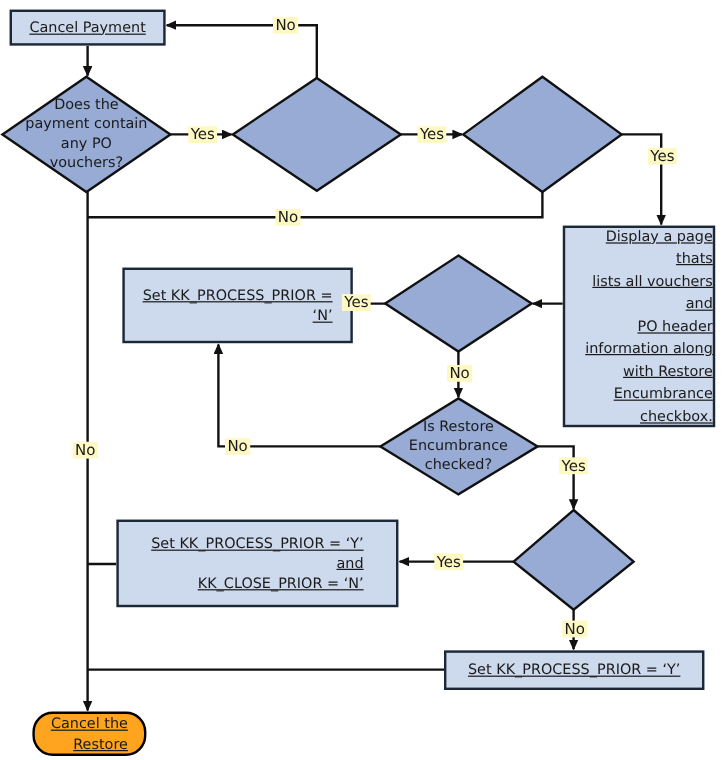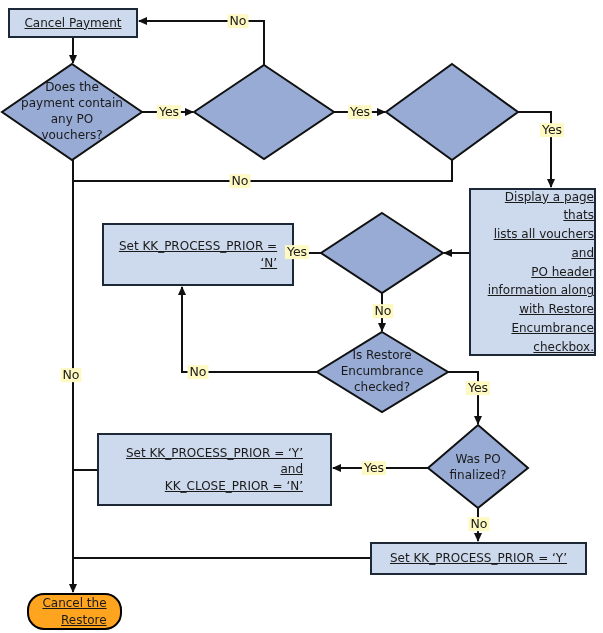--- a/index.html
+++ b/index.html
@@ -92,22 +92,20 @@
   <div class="node terminal" style="left:27px;top:593px;width:95px;height:37px;">Cancel the
 Restore</div>
 
   <div class="dlabel" style="left:7px;top:70px;width:130px;height:84px;">Does the
 payment contain
 any PO
 vouchers?</div>
   <div class="dlabel" style="left:317px;top:342px;width:130px;height:60px;">Is Restore
 Encumbrance
 checked?</div>
-  <div class="dlabel" style="left:418px;top:438px;width:120px;height:60px;">Was PO
-finalized?</div>
 
   <span class="elabel" style="left:238px;top:21px;">No</span>
   <span class="elabel" style="left:169px;top:112px;">Yes</span>
   <span class="elabel" style="left:360px;top:112px;">Yes</span>
   <span class="elabel" style="left:552px;top:130px;">Yes</span>
   <span class="elabel" style="left:240px;top:181px;">No</span>
   <span class="elabel" style="left:71px;top:375px;">No</span>
   <span class="elabel" style="left:297px;top:252px;">Yes</span>
   <span class="elabel" style="left:383px;top:311px;">No</span>
   <span class="elabel" style="left:198px;top:372px;">No</span>

